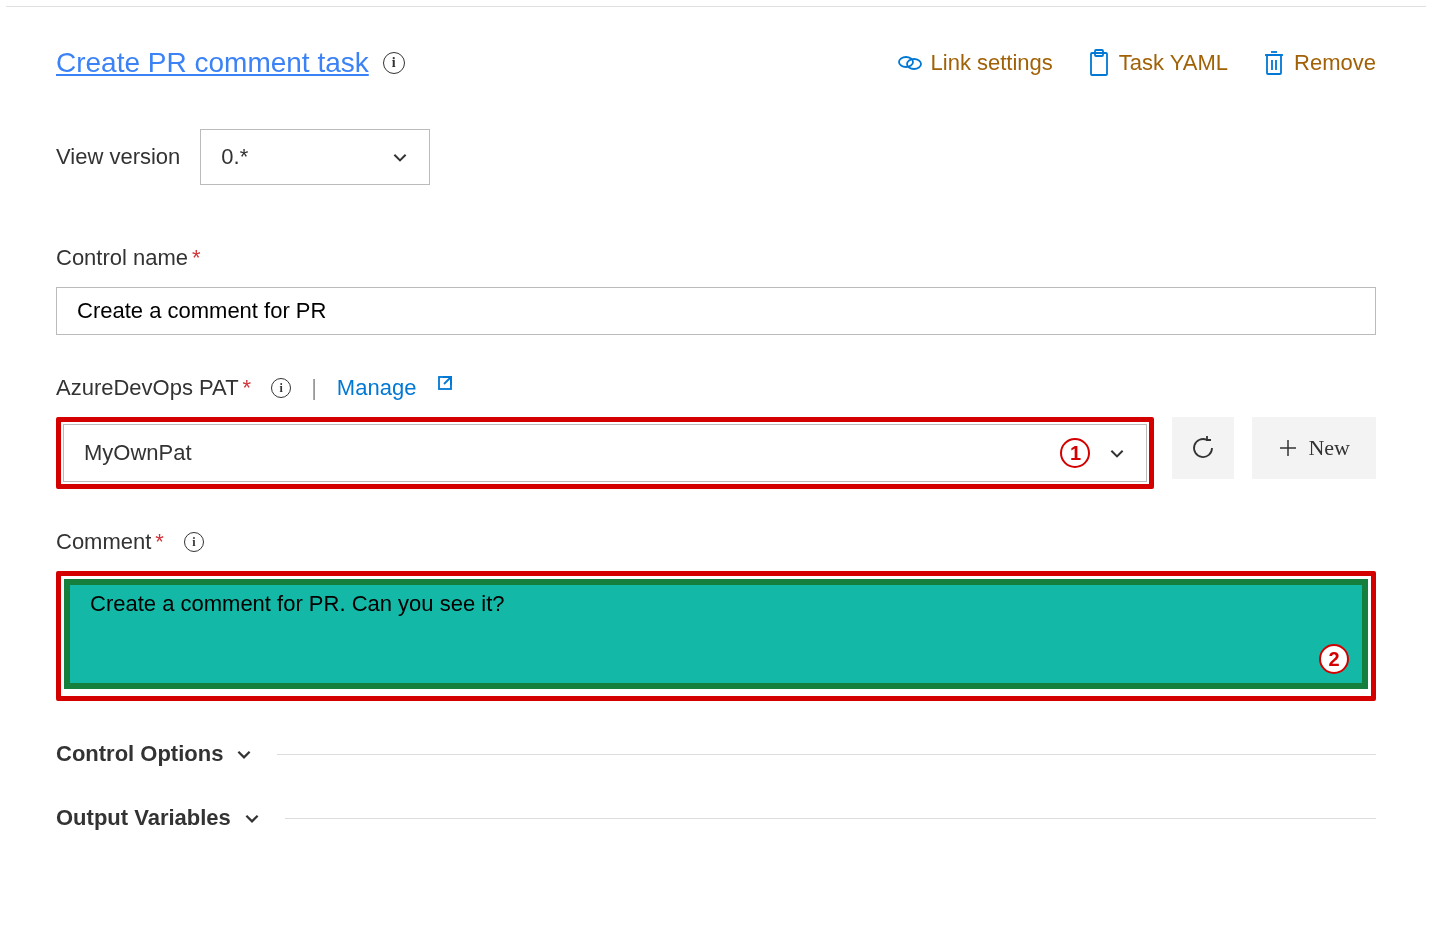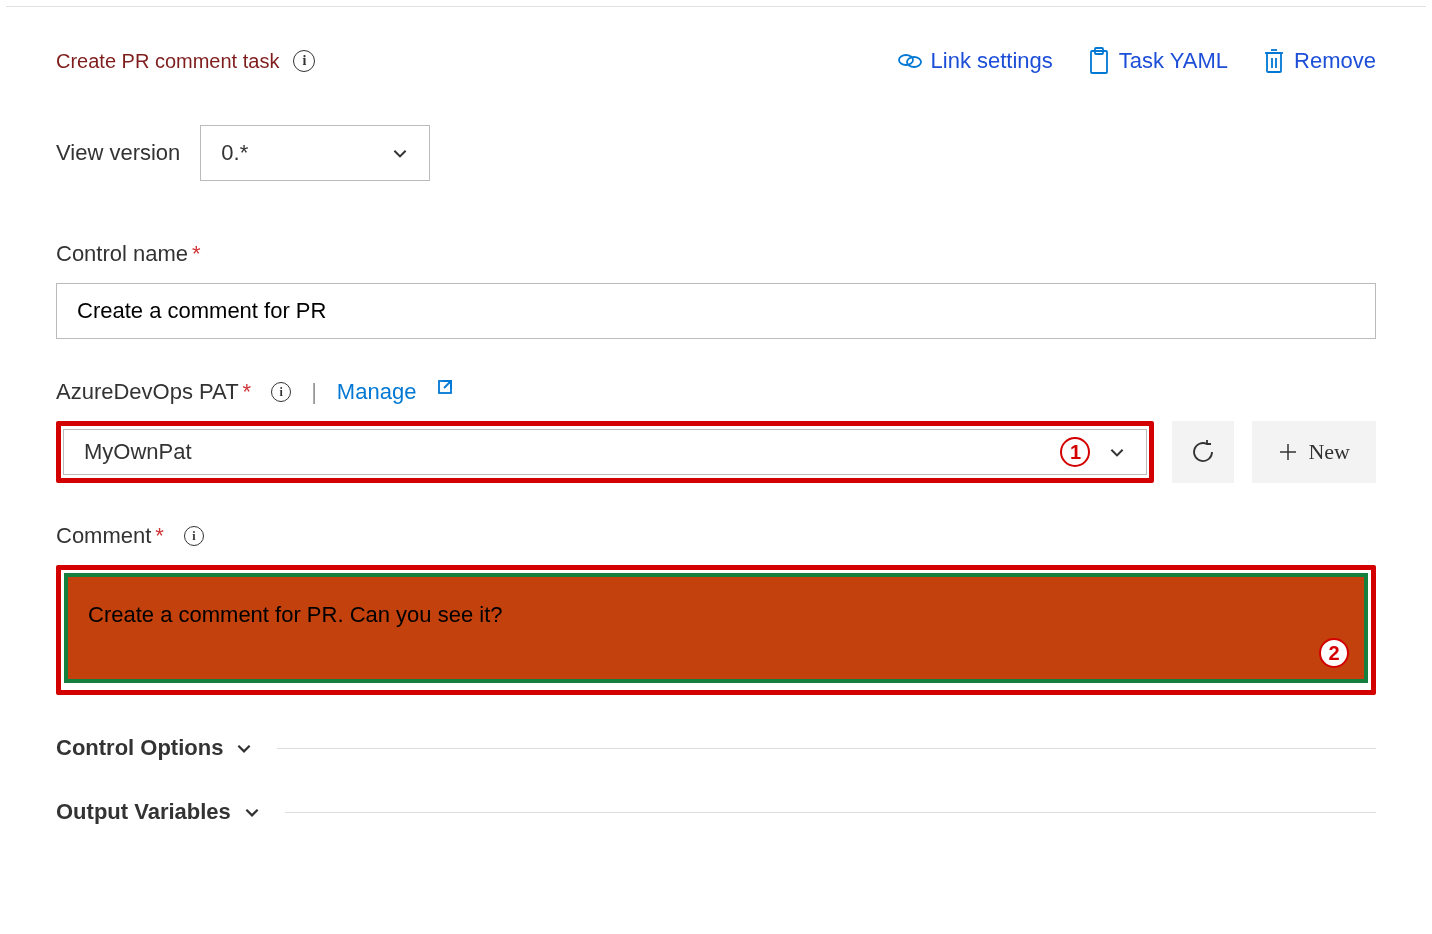--- a/index.html
+++ b/index.html
@@ -20,23 +20,24 @@
     align-items: center;
     justify-content: space-between;
     margin-bottom: 50px;
   }
   .header-left {
     display: flex;
     align-items: center;
     gap: 14px;
   }
   .page-title {
-    font-size: 20px;
+    font-size: 28px;
     font-weight: 400;
-    color: #7f1d1d;
+    color: #3b82f6;
+    text-decoration: underline;
   }
   .info-circle {
     display: inline-flex;
     align-items: center;
     justify-content: center;
     width: 22px;
     height: 22px;
     border: 1.5px solid #333;
     border-radius: 50%;
     font-size: 14px;
@@ -45,21 +46,21 @@
     color: #333;
   }
   .header-actions {
     display: flex;
     gap: 34px;
   }
   .action-link {
     display: flex;
     align-items: center;
     gap: 8px;
-    color: #1d4ed8;
+    color: #a16207;
     font-size: 22px;
     cursor: pointer;
   }
   .action-link svg { flex-shrink: 0; }
   .field-row {
     display: flex;
     align-items: center;
     gap: 20px;
     margin-bottom: 60px;
   }
@@ -91,21 +92,21 @@
   .separator { color: #999; }
   .manage-link {
     color: #0078d4;
     display: inline-flex;
     align-items: flex-start;
     gap: 21px;
     cursor: pointer;
   }
   .text-input {
     width: 100%;
-    height: 56px;
+    height: 48px;
     border: 1px solid #bbb;
     padding: 16px 20px;
     font-size: 22px;
     font-family: inherit;
     background: #fff;
   }
   .pat-row {
     display: flex;
     align-items: stretch;
     gap: 18px;
@@ -113,21 +114,21 @@
   .pat-select-wrap {
     position: relative;
     flex: 1;
     border: 5px solid #d40000;
     border-radius: 2px;
     display: flex;
     align-items: center;
   }
   .pat-select {
     flex: 1;
-    height: 46px;
+    height: 58px;
     border: 1px solid #bbb;
     margin: 2px;
     display: flex;
     align-items: center;
     justify-content: space-between;
     padding: 0 20px;
     font-size: 22px;
     cursor: pointer;
     background: #fff;
   }
@@ -166,26 +167,26 @@
   }
   .comment-wrap {
     position: relative;
     border: 5px solid #d40000;
     border-radius: 2px;
     padding: 3px;
   }
   .comment-area {
     width: 100%;
     height: 110px;
-    border: 4px solid #15803d;
-    padding: 25px 20px;
+    border: 6px solid #15803d;
+    padding: 6px 20px;
     font-size: 22px;
     font-family: inherit;
     resize: none;
-    background: #c2410c;
+    background: #14b8a6;
   }
   .annotation-2 {
     position: absolute;
     right: 22px;
     bottom: 22px;
     display: inline-flex;
     align-items: center;
     justify-content: center;
     width: 30px;
     height: 30px;

